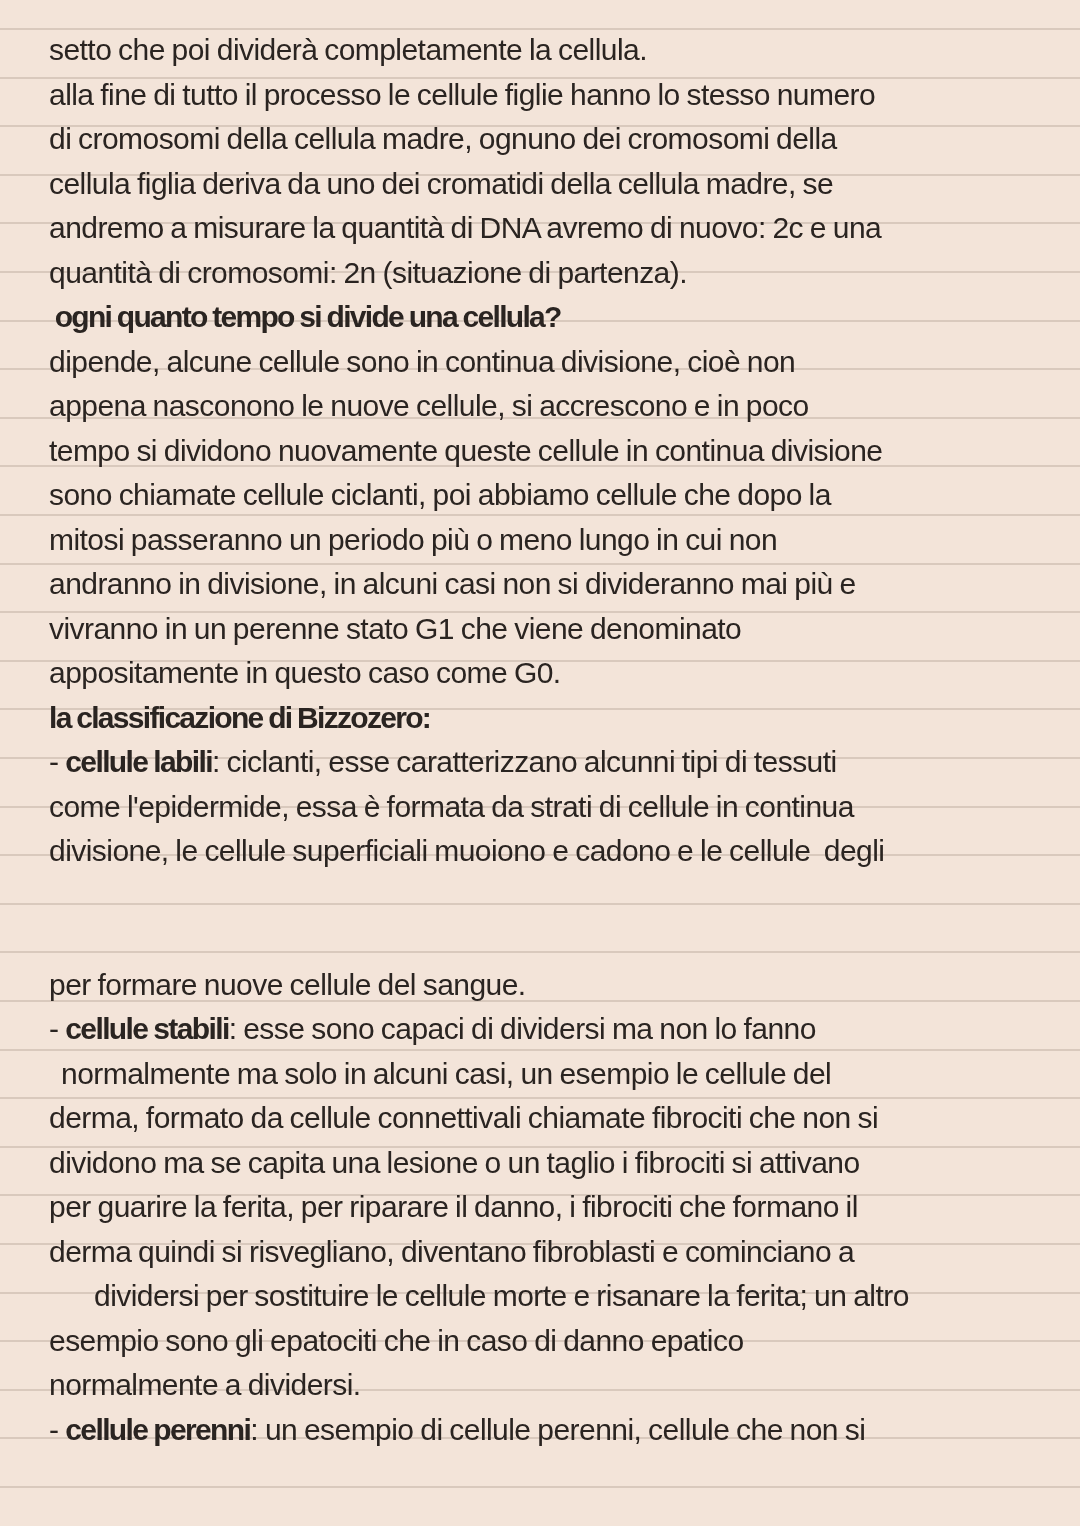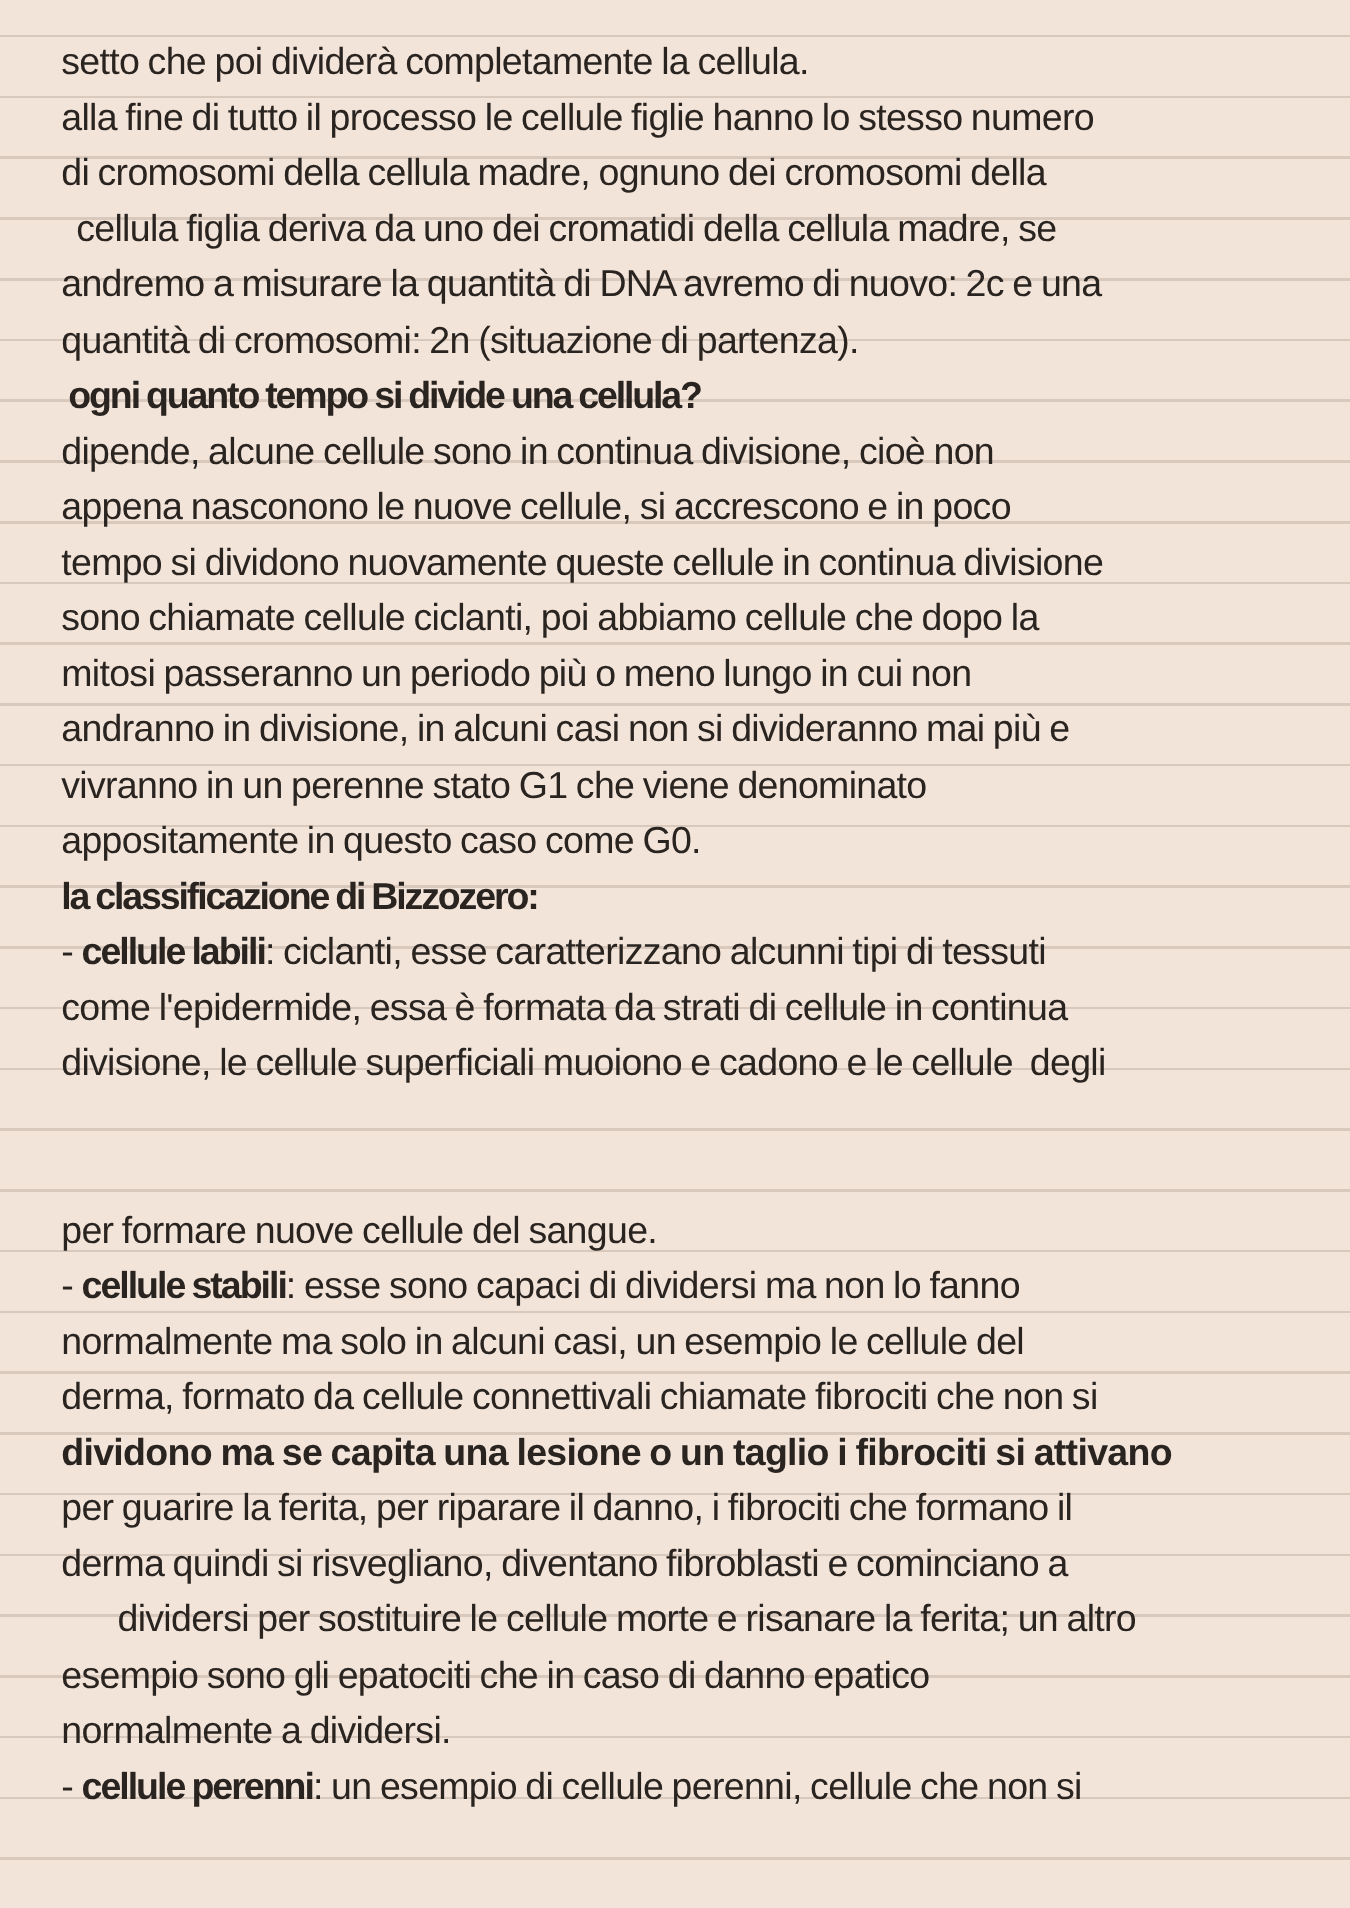--- a/index.html
+++ b/index.html
@@ -48,40 +48,40 @@
   }
   .heading .b { letter-spacing: -1.7px; }
 </style>
 </head>
 <body>
 
 <div class="page" id="page">
     <div class="row" style="top: 32px;"><span>setto che poi dividerà completamente la cellula.</span></div>
     <div class="row" style="top: 76.5px;"><span>alla fine di tutto il processo le cellule figlie hanno lo stesso numero</span></div>
     <div class="row" style="top: 121px;"><span>di cromosomi della cellula madre, ognuno dei cromosomi della</span></div>
-    <div class="row" style="top: 165.5px; margin-left: 12px;"><span>cellula figlia deriva da uno dei cromatidi della cellula madre, se</span></div>
+    <div class="row" style="top: 165.5px;"><span>cellula figlia deriva da uno dei cromatidi della cellula madre, se</span></div>
     <div class="row" style="top: 210px;"><span>andremo a misurare la quantità di DNA avremo di nuovo: 2c e una</span></div>
     <div class="row" style="top: 254.5px;"><span>quantità di cromosomi: 2n (situazione di partenza).</span></div>
     <div class="row heading" style="top: 299px;"><span class="b"> ogni quanto tempo si divide una cellula?</span></div>
     <div class="row" style="top: 343.5px;"><span>dipende, alcune cellule sono in continua divisione, cioè non</span></div>
     <div class="row" style="top: 388px;"><span>appena nasconono le nuove cellule, si accrescono e in poco</span></div>
     <div class="row" style="top: 432.5px;"><span>tempo si dividono nuovamente queste cellule in continua divisione</span></div>
     <div class="row" style="top: 477px;"><span>sono chiamate cellule ciclanti, poi abbiamo cellule che dopo la</span></div>
     <div class="row" style="top: 521.5px;"><span>mitosi passeranno un periodo più o meno lungo in cui non</span></div>
     <div class="row" style="top: 566px;"><span>andranno in divisione, in alcuni casi non si divideranno mai più e</span></div>
     <div class="row" style="top: 610.5px;"><span>vivranno in un perenne stato G1 che viene denominato</span></div>
     <div class="row" style="top: 655px;"><span>appositamente in questo caso come G0.</span></div>
     <div class="row heading" style="top: 699.5px;"><span class="b">la classificazione di Bizzozero:</span></div>
     <div class="row" style="top: 744px;"><span>- </span><span class="b">cellule labili</span><span>: ciclanti, esse caratterizzano alcunni tipi di tessuti</span></div>
     <div class="row" style="top: 788.5px;"><span>come l'epidermide, essa è formata da strati di cellule in continua</span></div>
     <div class="row" style="top: 833px;"><span>divisione, le cellule superficiali muoiono e cadono e le cellule  degli</span></div>
     <div class="row" style="top: 966.5px;"><span>per formare nuove cellule del sangue.</span></div>
     <div class="row" style="top: 1011px;"><span>- </span><span class="b">cellule stabili</span><span>: esse sono capaci di dividersi ma non lo fanno</span></div>
-    <div class="row" style="top: 1055.5px;"><span>normalmente ma solo in alcuni casi, un esempio le cellule del</span></div>
+    <div class="row" style="top: 1055.5px; margin-left: 12px;"><span>normalmente ma solo in alcuni casi, un esempio le cellule del</span></div>
     <div class="row" style="top: 1100px;"><span>derma, formato da cellule connettivali chiamate fibrociti che non si</span></div>
-    <div class="row" style="top: 1144.5px; font-weight: bold;"><span>dividono ma se capita una lesione o un taglio i fibrociti si attivano</span></div>
+    <div class="row" style="top: 1144.5px;"><span>dividono ma se capita una lesione o un taglio i fibrociti si attivano</span></div>
     <div class="row" style="top: 1189px;"><span>per guarire la ferita, per riparare il danno, i fibrociti che formano il</span></div>
     <div class="row" style="top: 1233.5px;"><span>derma quindi si risvegliano, diventano fibroblasti e cominciano a</span></div>
     <div class="row" style="top: 1278px; margin-left: 45px;"><span>dividersi per sostituire le cellule morte e risanare la ferita; un altro</span></div>
     <div class="row" style="top: 1322.5px;"><span>esempio sono gli epatociti che in caso di danno epatico</span></div>
     <div class="row" style="top: 1367px;"><span>normalmente a dividersi.</span></div>
     <div class="row" style="top: 1411.5px;"><span>- </span><span class="b">cellule perenni</span><span>: un esempio di cellule perenni, cellule che non si</span></div>
   </div>
 
 </body></html>

